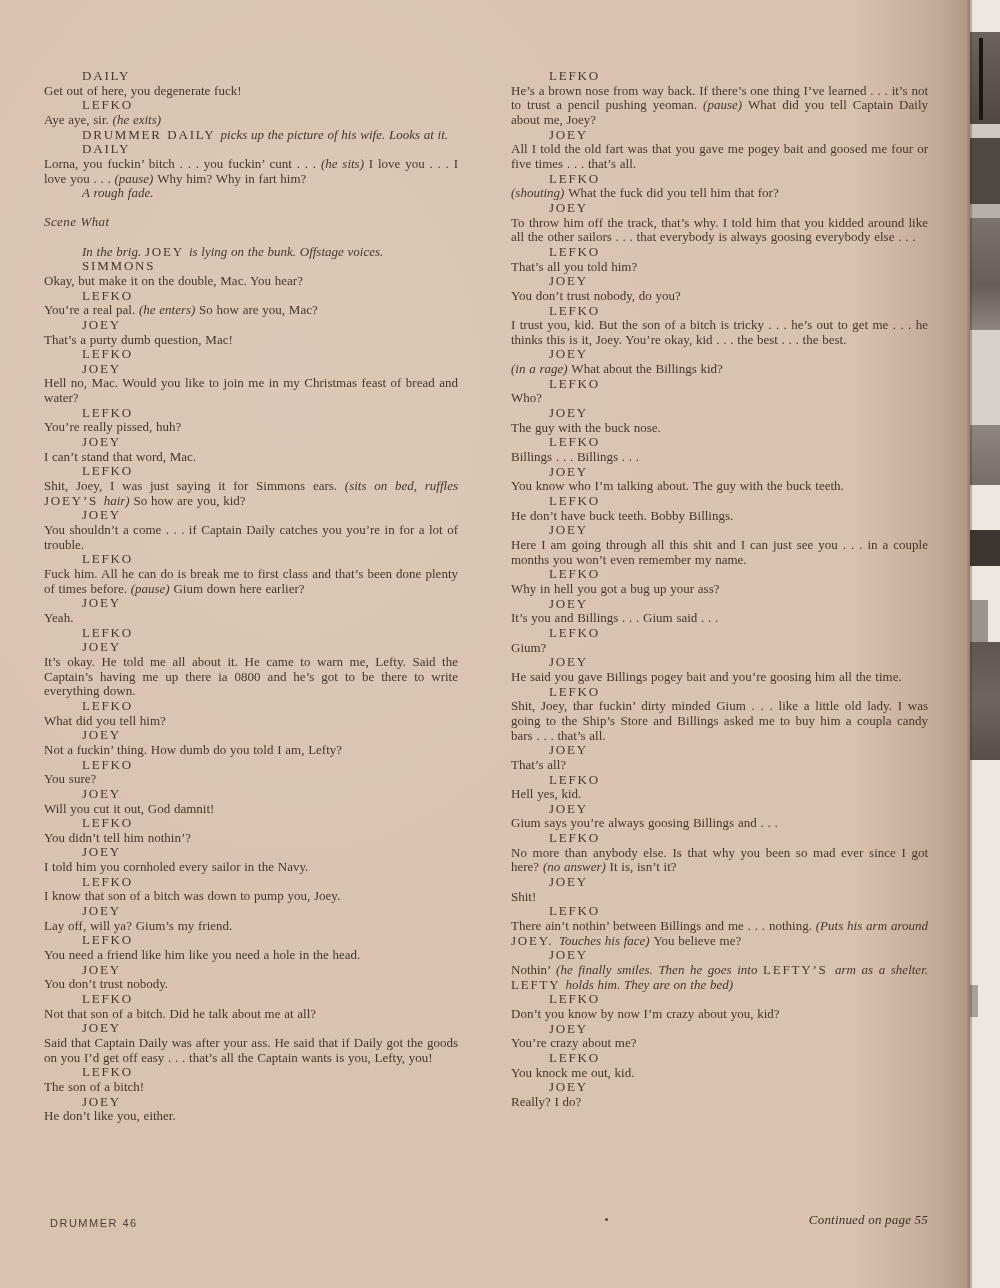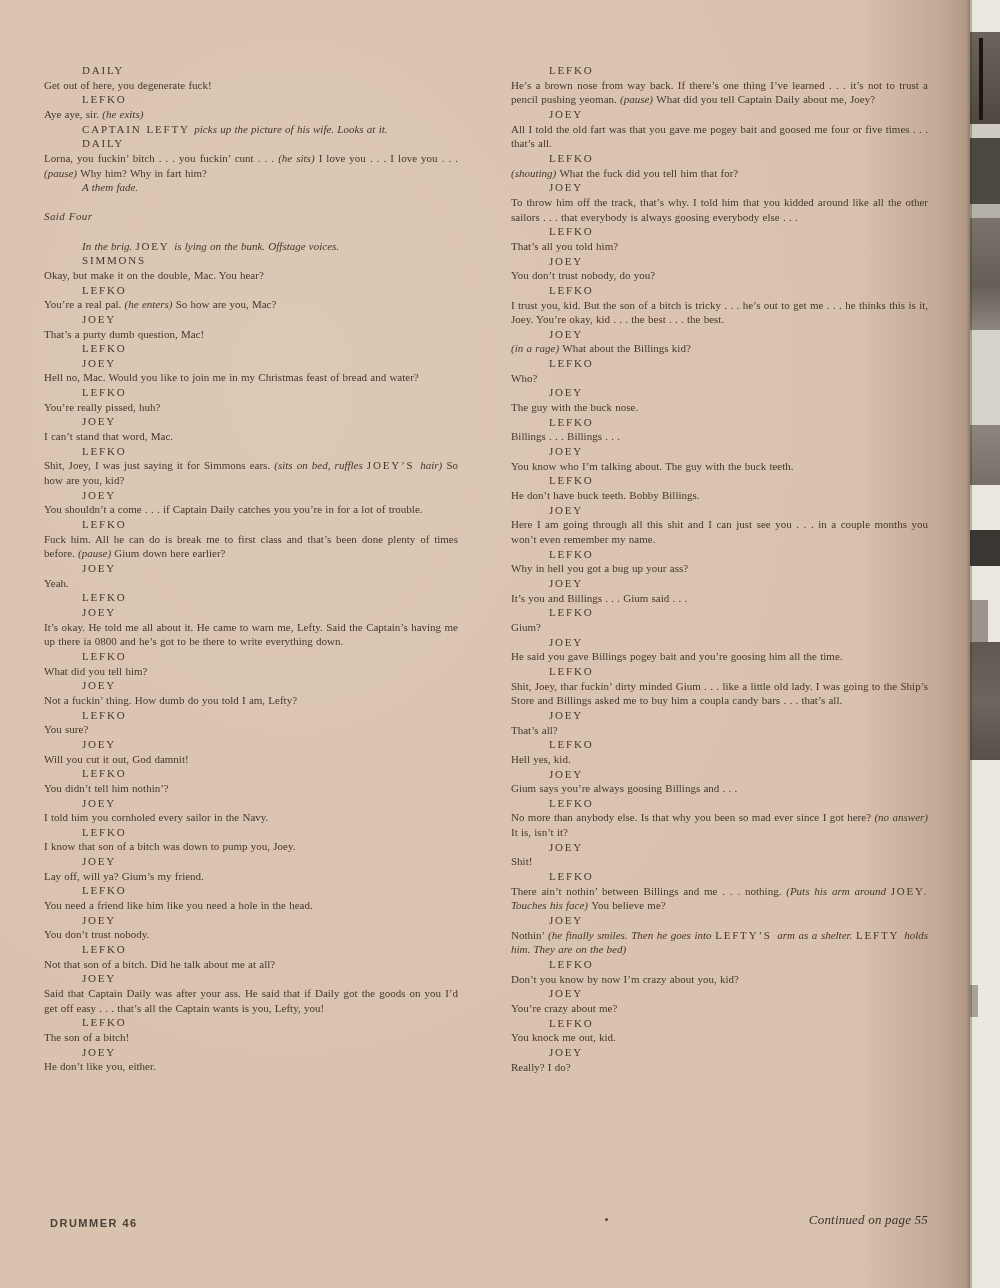--- a/index.html
+++ b/index.html
@@ -15,42 +15,42 @@
     font-family:"Liberation Serif","DejaVu Serif",serif;
   }
   .page{
     position:absolute;left:0;top:0;width:970px;height:1288px;
     background:
       radial-gradient(ellipse at 30% 30%, rgba(255,255,255,.10), rgba(0,0,0,0) 60%),
       linear-gradient(to right, rgba(0,0,0,0) 88%, rgba(90,60,40,.18) 97%, rgba(70,45,30,.30) 100%),
       var(--paper);
   }
   .col{
-    position:absolute;top:63px;
+    position:absolute;top:69px;
     color:var(--ink);
-    font-size:11px;line-height:14.65px;
+    font-size:13px;line-height:14.65px;
     text-align:justify;
     word-spacing:.5px;
   }
   .col-left{left:44px;width:414px;}
   .col-right{left:511px;width:417px;}
   .col p{margin:0;padding:0;}
   .blk-sp{text-indent:38px;text-align:left;}
   .blk-dir{text-indent:38px;}
   .blk-scene{margin:14px 0 15px !important;text-align:left;}
   .seg-i{font-style:italic;font-weight:normal;}
   .seg-c{font-style:normal;letter-spacing:1.8px;font-weight:normal;}
   .blk-scene .seg-i{letter-spacing:.4px;}
   .footer{
     position:absolute;left:0;top:1212px;width:970px;height:24px;color:var(--ink);
   }
   .footer-left{
     position:absolute;left:50px;top:5px;
     font-family:"Liberation Sans","DejaVu Sans",sans-serif;
-    font-size:11px;letter-spacing:1.5px;color:#4a4036;font-weight:bold;
+    font-size:11px;letter-spacing:1.5px;color:#4a4036;
   }
   .footer-dot{
     position:absolute;left:605px;top:6px;width:3px;height:3px;border-radius:50%;
     background:#55483a;
   }
   .footer-right{
     position:absolute;right:42px;top:0;
     font-size:13px;font-style:italic;font-weight:normal;color:#3c332a;
     letter-spacing:.2px;
   }
@@ -79,25 +79,25 @@
 </style>
 </head>
 <body>
 
 <div class="page">
   <div class="col col-left">
       <p class="blk-sp"><span class="seg-c">DAILY</span></p>
       <p class="blk-dia"><span>Get out of here, you degenerate fuck!</span></p>
       <p class="blk-sp"><span class="seg-c">LEFKO</span></p>
       <p class="blk-dia"><span>Aye aye, sir. </span><span class="seg-i">(he exits)</span></p>
-      <p class="blk-dir"><span class="seg-c">CAPTAIN LEFTY </span><span class="seg-i">picks up the picture of his wife. Looks at it.</span></p>
+      <p class="blk-dir"><span class="seg-c">DRUMMER DAILY </span><span class="seg-i">picks up the picture of his wife. Looks at it.</span></p>
       <p class="blk-sp"><span class="seg-c">DAILY</span></p>
       <p class="blk-dia"><span>Lorna, you fuckin’ bitch . . . you fuckin’ cunt . . . </span><span class="seg-i">(he sits) </span><span>I love you . . . I love you . . . </span><span class="seg-i">(pause) </span><span>Why him? Why in fart him?</span></p>
-      <p class="blk-dir"><span class="seg-i">A them fade.</span></p>
-      <p class="blk-scene"><span class="seg-i">Said Four</span></p>
+      <p class="blk-dir"><span class="seg-i">A rough fade.</span></p>
+      <p class="blk-scene"><span class="seg-i">Scene What</span></p>
       <p class="blk-dir"><span class="seg-i">In the brig. </span><span class="seg-c">JOEY </span><span class="seg-i">is lying on the bunk. Offstage voices.</span></p>
       <p class="blk-sp"><span class="seg-c">SIMMONS</span></p>
       <p class="blk-dia"><span>Okay, but make it on the double, Mac. You hear?</span></p>
       <p class="blk-sp"><span class="seg-c">LEFKO</span></p>
       <p class="blk-dia"><span>You’re a real pal. </span><span class="seg-i">(he enters) </span><span>So how are you, Mac?</span></p>
       <p class="blk-sp"><span class="seg-c">JOEY</span></p>
       <p class="blk-dia"><span>That’s a purty dumb question, Mac!</span></p>
       <p class="blk-sp"><span class="seg-c">LEFKO</span></p>
       <p class="blk-sp"><span class="seg-c">JOEY</span></p>
       <p class="blk-dia"><span>Hell no, Mac. Would you like to join me in my Christmas feast of bread and water?</span></p>

